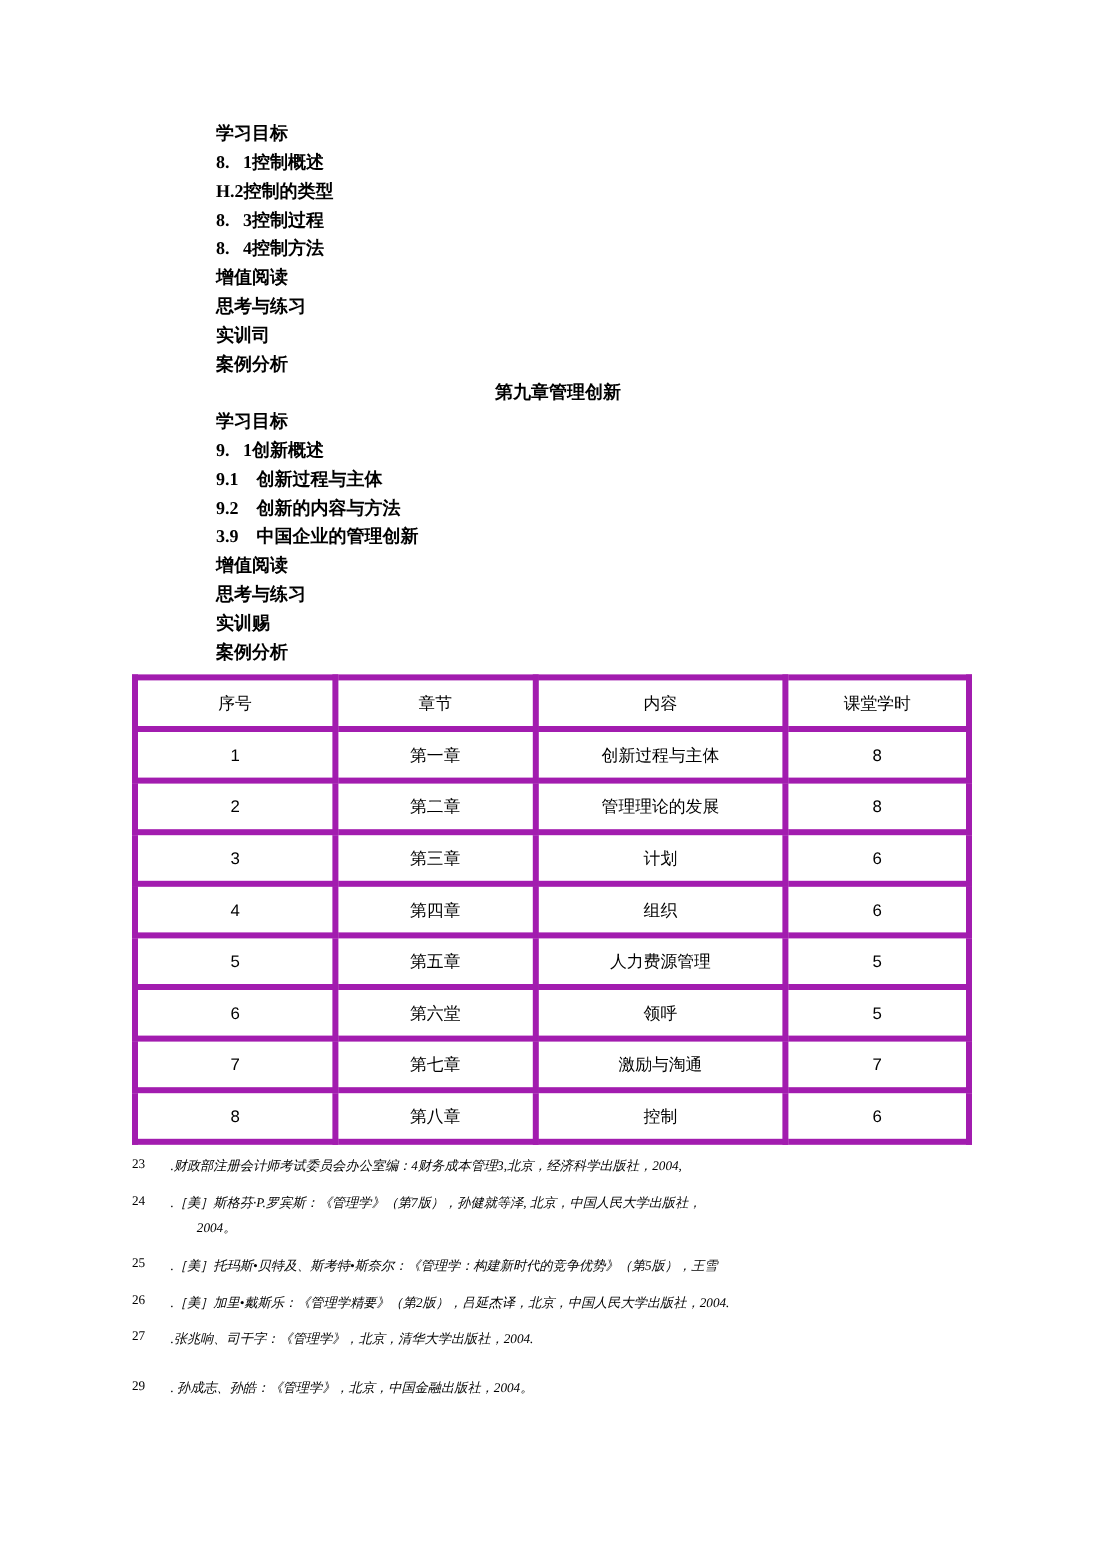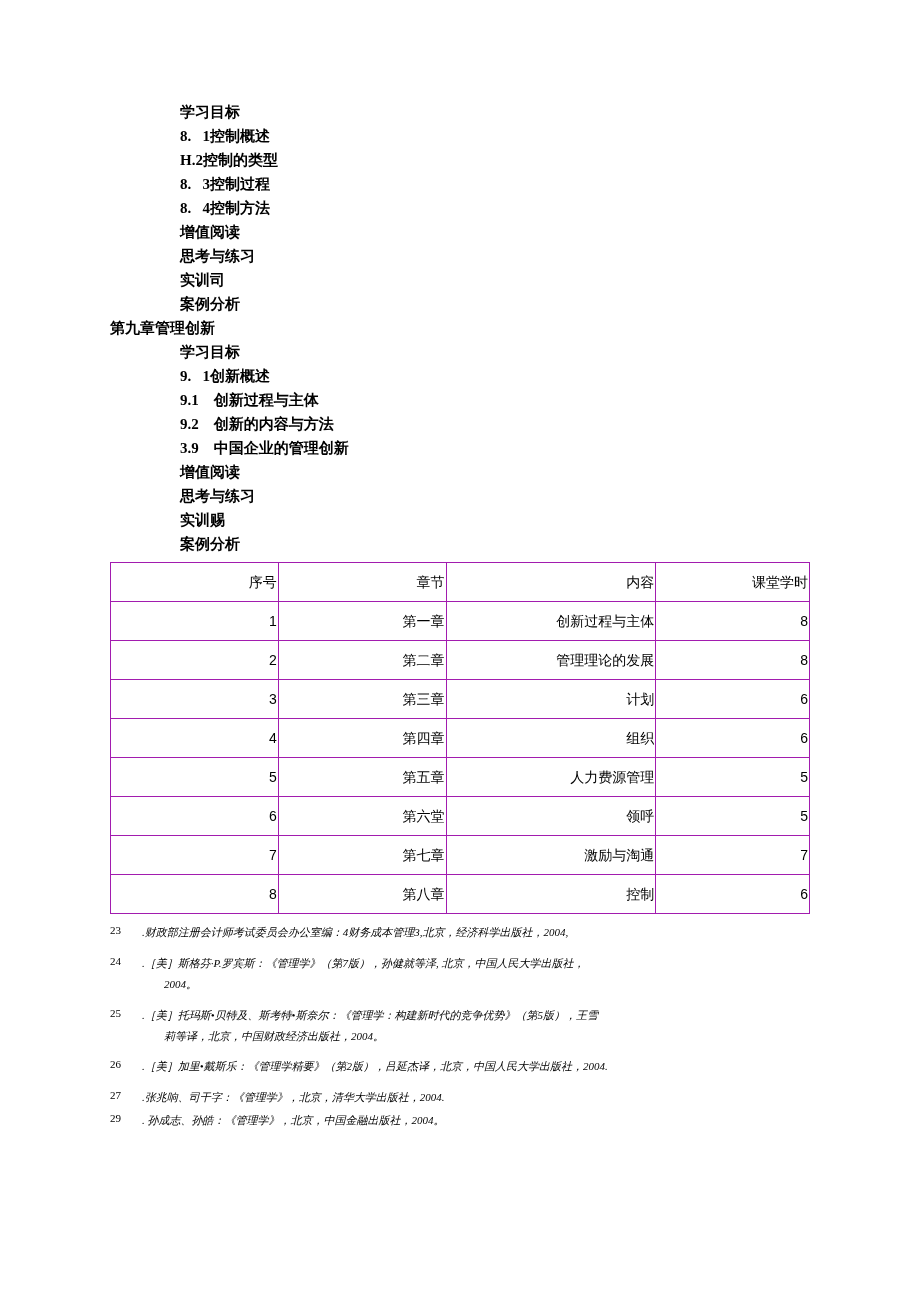--- a/index.html
+++ b/index.html
@@ -10,31 +10,31 @@
       margin: 0;
       padding: 100px 100px 60px 100px;
       width: 720px;
       line-height: 1.6;
     }
     .line {
       white-space: pre;
       font-weight: bold;
     }
     .indent1 { padding-left: 80px; }
-    .chapter-line { padding-left: 10px; }
+    .chapter-line { padding-left: 10px; text-align: center; }
     table {
       border-collapse: collapse;
       width: 700px;
       margin: 6px 0 8px 10px;
       font-family: Arial, "SimSun", sans-serif;
       font-size: 14px;
     }
     td {
-      border: 1px solid #a21caf;
-      text-align: right;
+      border: 5px solid #a21caf;
+      text-align: center;
       height: 36px;
       vertical-align: middle;
     }
     col.c1 { width: 24%; }
     col.c2 { width: 24%; }
     col.c3 { width: 30%; }
     col.c4 { width: 22%; }
     .ref-block { margin-top: 8px; font-size: 11px; }
     .ref-row { display: flex; margin-bottom: 10px; }
     .ref-num { min-width: 32px; padding-left: 10px; }
@@ -140,28 +140,27 @@
     <div class="ref-num">24</div>
     <div class="ref-body">
       <span>.［美］斯格芬·P.罗宾斯：《管理学》（第7版），孙健就等泽, 北京，中国人民大学出版社，</span>
       <span class="ref-indent">2004。</span>
     </div>
   </div>
   <div class="ref-row">
     <div class="ref-num">25</div>
     <div class="ref-body">
       <span>.［美］托玛斯•贝特及、斯考特•斯奈尔：《管理学：构建新时代的竞争优势》（第5版），王雪</span>
-      <span class="ref-indent">莉等译，北京，中国财政经济出版社，2004。</span>
     </div>
   </div>
   <div class="ref-row">
     <div class="ref-num">26</div>
     <div class="ref-body">.［美］加里•戴斯乐：《管理学精要》（第2版），吕延杰译，北京，中国人民大学出版社，2004.</div>
   </div>
-  <div class="ref-row" style="margin-bottom:2px">
+  <div class="ref-row" style="margin-bottom:20px">
     <div class="ref-num">27</div>
     <div class="ref-body">.张兆响、司干字：《管理学》，北京，清华大学出版社，2004.</div>
   </div>
   <div class="ref-row">
     <div class="ref-num">29</div>
     <div class="ref-body">. 孙成志、孙皓：《管理学》，北京，中国金融出版社，2004。</div>
   </div>
 </div>
 
 </body></html>

